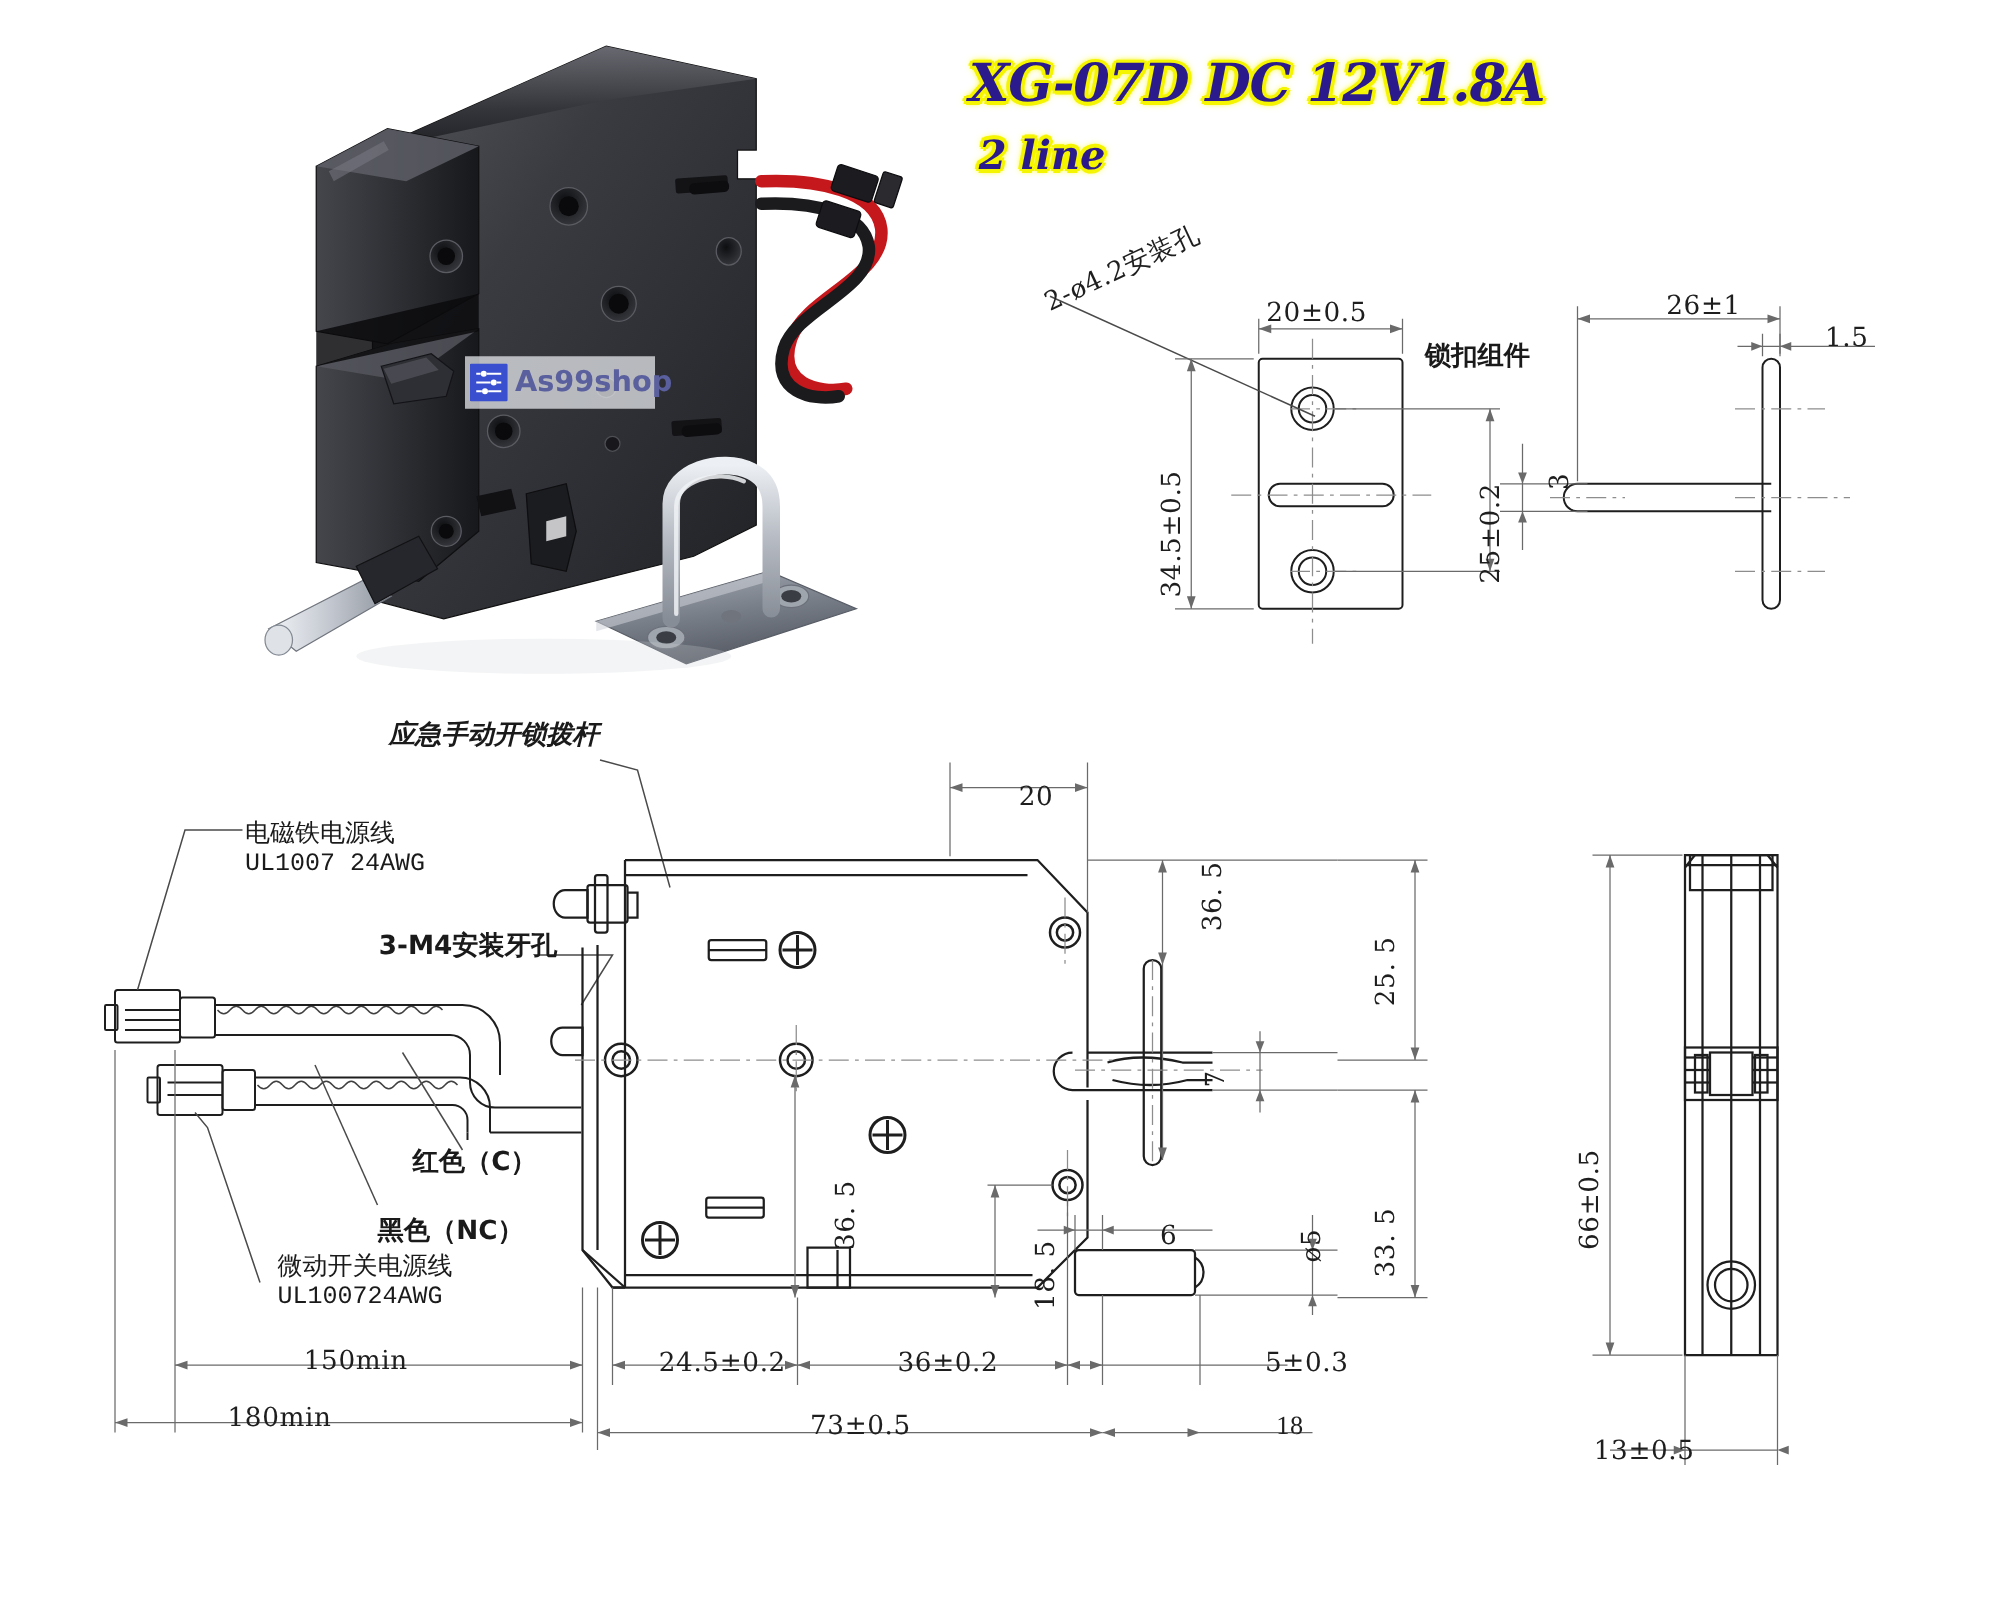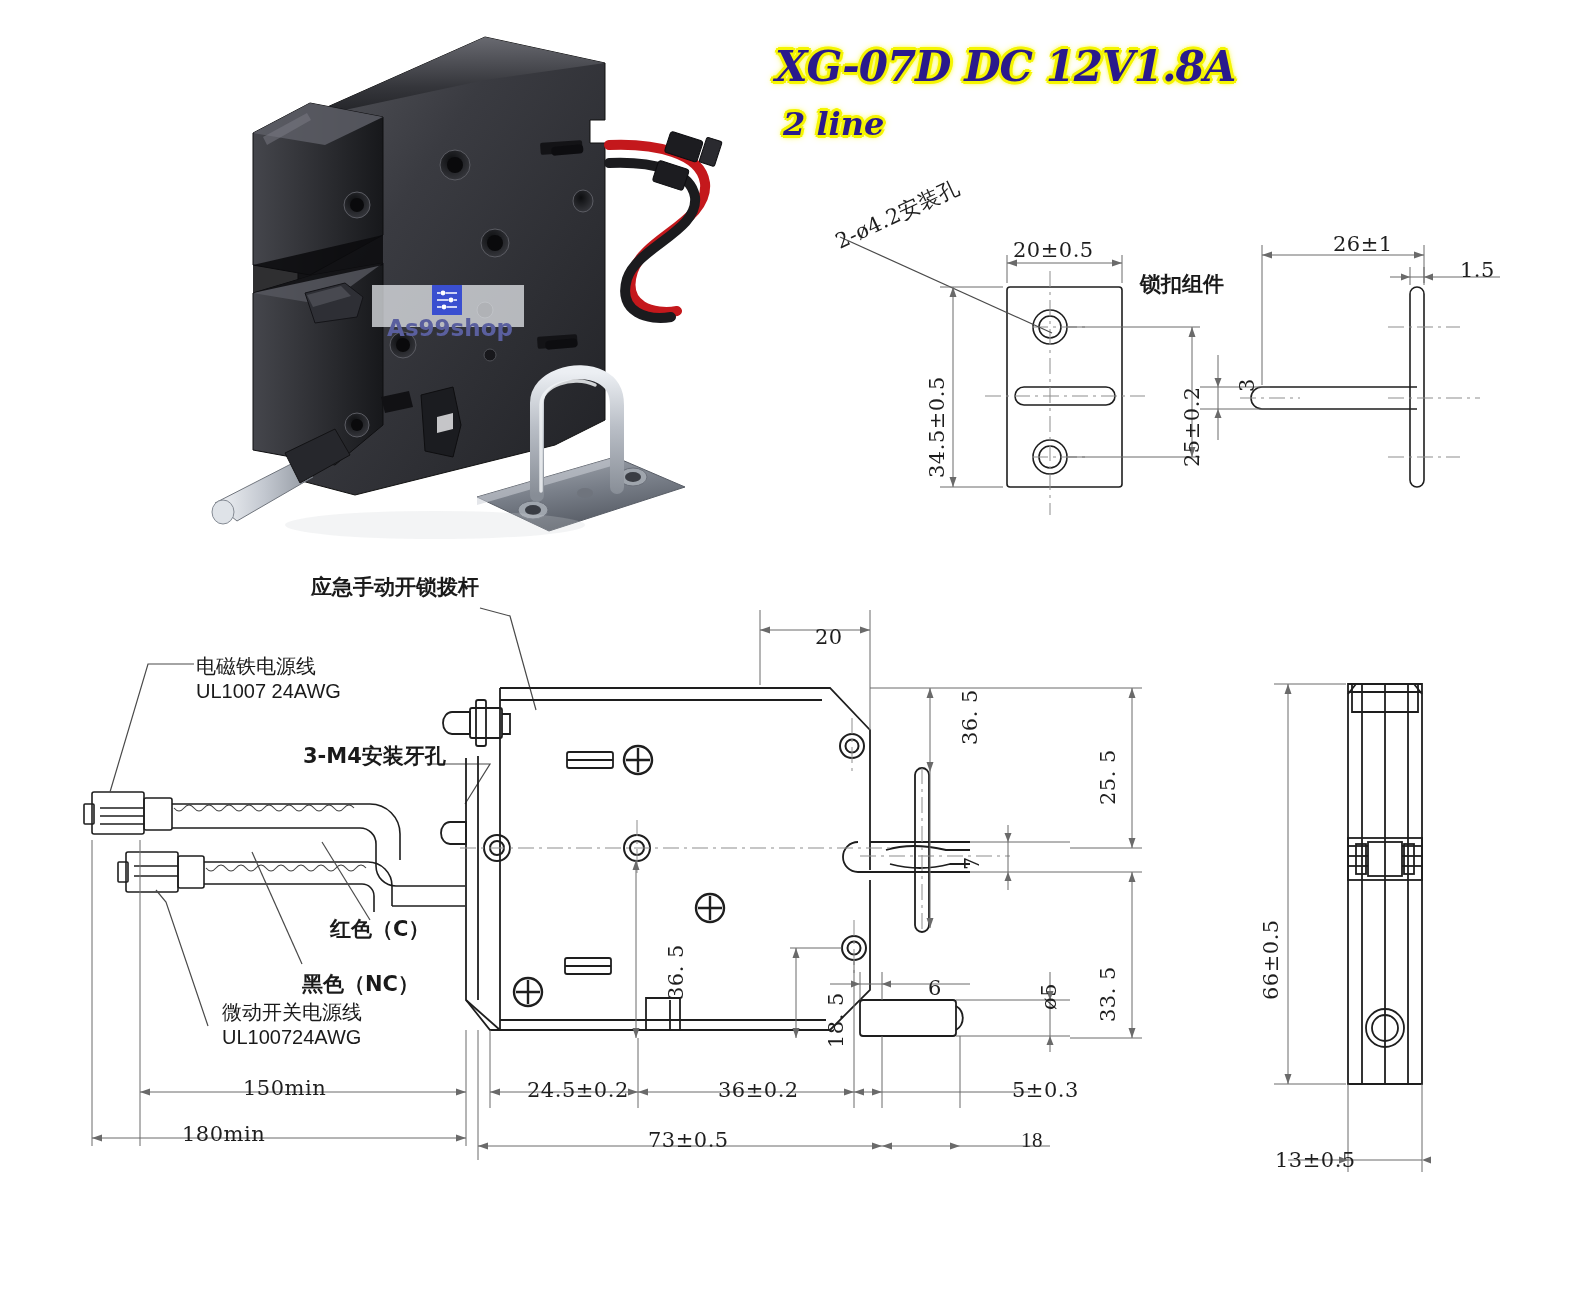--- a/index.html
+++ b/index.html
@@ -46,21 +46,20 @@
   #product-photo{left:185px;top:25px;width:560px;height:545px;}
 
   
   #watermark{
     left:372px;top:285px;
     width:152px;height:42px;
     background:rgba(235,238,243,0.72);
     display:flex;align-items:center;
     padding-left:4px;
     box-sizing:border-box;
-    flex-direction:column;
   }
   #watermark .wm-logo{
     width:30px;height:30px;background:#3a4fd0;
     margin-right:6px;flex:0 0 auto;border-radius:1px;
     position:relative;overflow:hidden;
   }
   #watermark .wm-text{
     font-family:"DejaVu Sans", sans-serif;
     font-size:23px;font-weight:bold;
     color:#5a5f9e;
@@ -83,21 +82,21 @@
   .cn{
     font-family:"DejaVu Sans", sans-serif;
     font-size:21px;color:#1a1a1a;white-space:nowrap;
     font-weight:600;
   }
   .lbl{
     font-family:"DejaVu Sans", sans-serif;
     font-size:20px;color:#1a1a1a;white-space:nowrap;
     line-height:1.25;
   }
-  .lbl .mono{font-family:Liberation Sans, sans-serif;font-size:20px;}
+  .lbl .mono{font-family:Liberation Mono, monospace;font-size:20px;}
   svg{display:block;}
 </style>
 </head>
 <body>
 
 <div class="stage">
 
   <div class="abs" id="product-photo">
     <svg width="560" height="545" viewBox="0 0 560 545">
       <defs>
@@ -587,21 +586,21 @@
         <path d="M70 532 l10 -3.5 v7 z" fill="#6a6a6a" stroke="none"></path>
         <path d="M396 532 l-10 -3.5 v7 z" fill="#6a6a6a" stroke="none"></path>
 
         <line x1="22" y1="578" x2="396" y2="578"></line>
         <path d="M22 578 l10 -3.5 v7 z" fill="#6a6a6a" stroke="none"></path>
         <path d="M396 578 l-10 -3.5 v7 z" fill="#6a6a6a" stroke="none"></path>
       </g>
     </svg>
   </div>
 
-  <div class="abs cn" style="left:311px;top:573px;">应急手动开锁拨杆</div>
+  <div class="abs cn" style="left:311px;top:573px;font-style:italic;">应急手动开锁拨杆</div>
 
   <div class="abs lbl" style="left:196px;top:654px;">
     <div>电磁铁电源线</div>
     <div class="mono">UL1007  24AWG</div>
   </div>
 
   <div class="abs cn" style="left:303px;top:742px;">3-M4安装牙孔</div>
 
   <div class="abs cn" style="left:330px;top:915px;">红色（C）</div>
   <div class="abs cn" style="left:302px;top:970px;">黑色（NC）</div>

